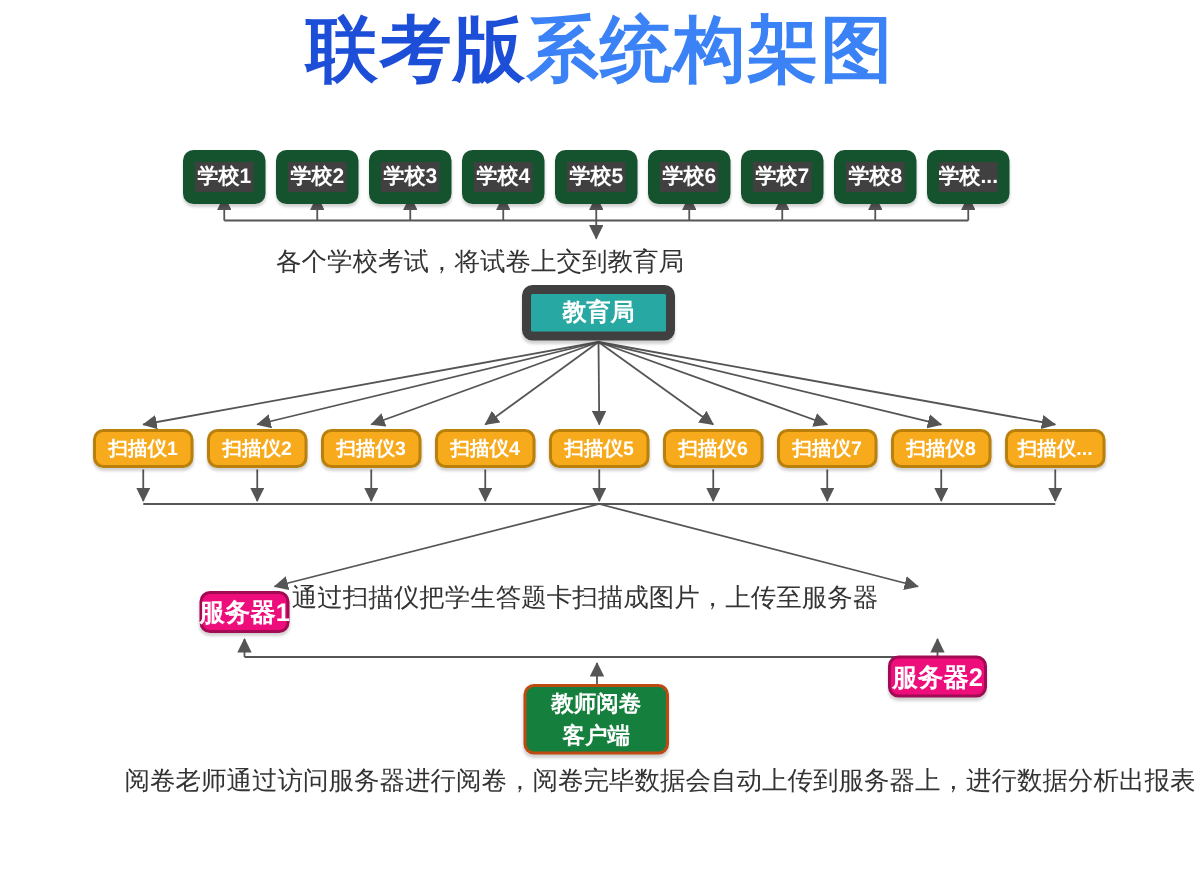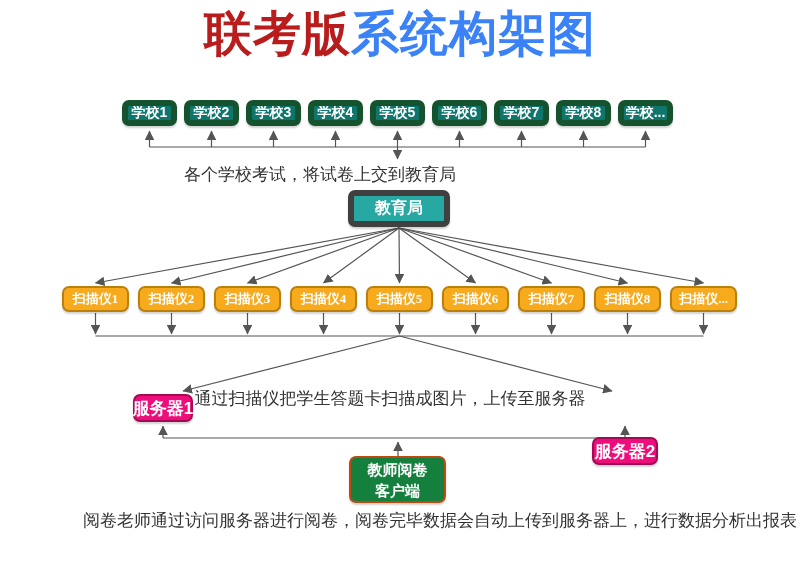--- a/index.html
+++ b/index.html
@@ -6,40 +6,40 @@
   body{
     width:800px;height:584px;position:relative;background:#ffffff;
     font-family:"Liberation Sans","DejaVu Sans",sans-serif;
     overflow:hidden;
   }
   .title{
     position:absolute;top:6px;left:0;width:800px;text-align:center;
     font-size:48px;font-weight:bold;letter-spacing:1px;line-height:56px;
     white-space:nowrap;
   }
-  .title .t-black{color:#b91c1c;}
+  .title .t-black{color:#1d4ed8;}
   .title .t-accent{color:#3b82f6;}
 
   .node{
     position:absolute;display:flex;align-items:center;justify-content:center;
     color:#ffffff;font-weight:bold;text-align:center;
     border-radius:7px;box-sizing:border-box;
     box-shadow:0 2px 2px rgba(0,0,0,0.18);
     white-space:nowrap;
   }
   .row{position:absolute;display:flex;}
   .schools-row{left:122px;top:100px;width:551px;gap:7px;}
   .school{
-    width:55px;height:26px;font-size:14px;flex:0 0 55px;
-    background:#0f766e;border:6px solid #14532d;
+    width:55px;height:36px;font-size:14px;flex:0 0 55px;
+    background:#404040;border:8px solid #14532d;
     display:flex;align-items:center;justify-content:center;
     color:#fff;font-weight:bold;border-radius:7px;box-sizing:border-box;
     box-shadow:0 2px 2px rgba(0,0,0,0.18);white-space:nowrap;overflow:hidden;
   }
-  .scanners-row{left:62px;top:286px;width:641px;gap:9px;font-family:Liberation Serif, serif;}
+  .scanners-row{left:62px;top:286px;width:641px;gap:9px;}
   .scanner{
     width:67px;height:26px;font-size:13px;flex:0 0 67px;
     background:#f8aa1d;border:2px solid #ba800c;
     display:flex;align-items:center;justify-content:center;
     color:#fff;font-weight:bold;border-radius:7px;box-sizing:border-box;
     box-shadow:0 2px 2px rgba(0,0,0,0.18);white-space:nowrap;overflow:hidden;
   }
   .bureau{
     left:348px;top:190px;width:102px;height:37px;font-size:16px;
     background:#28a8a2;border:6px solid #404040;

